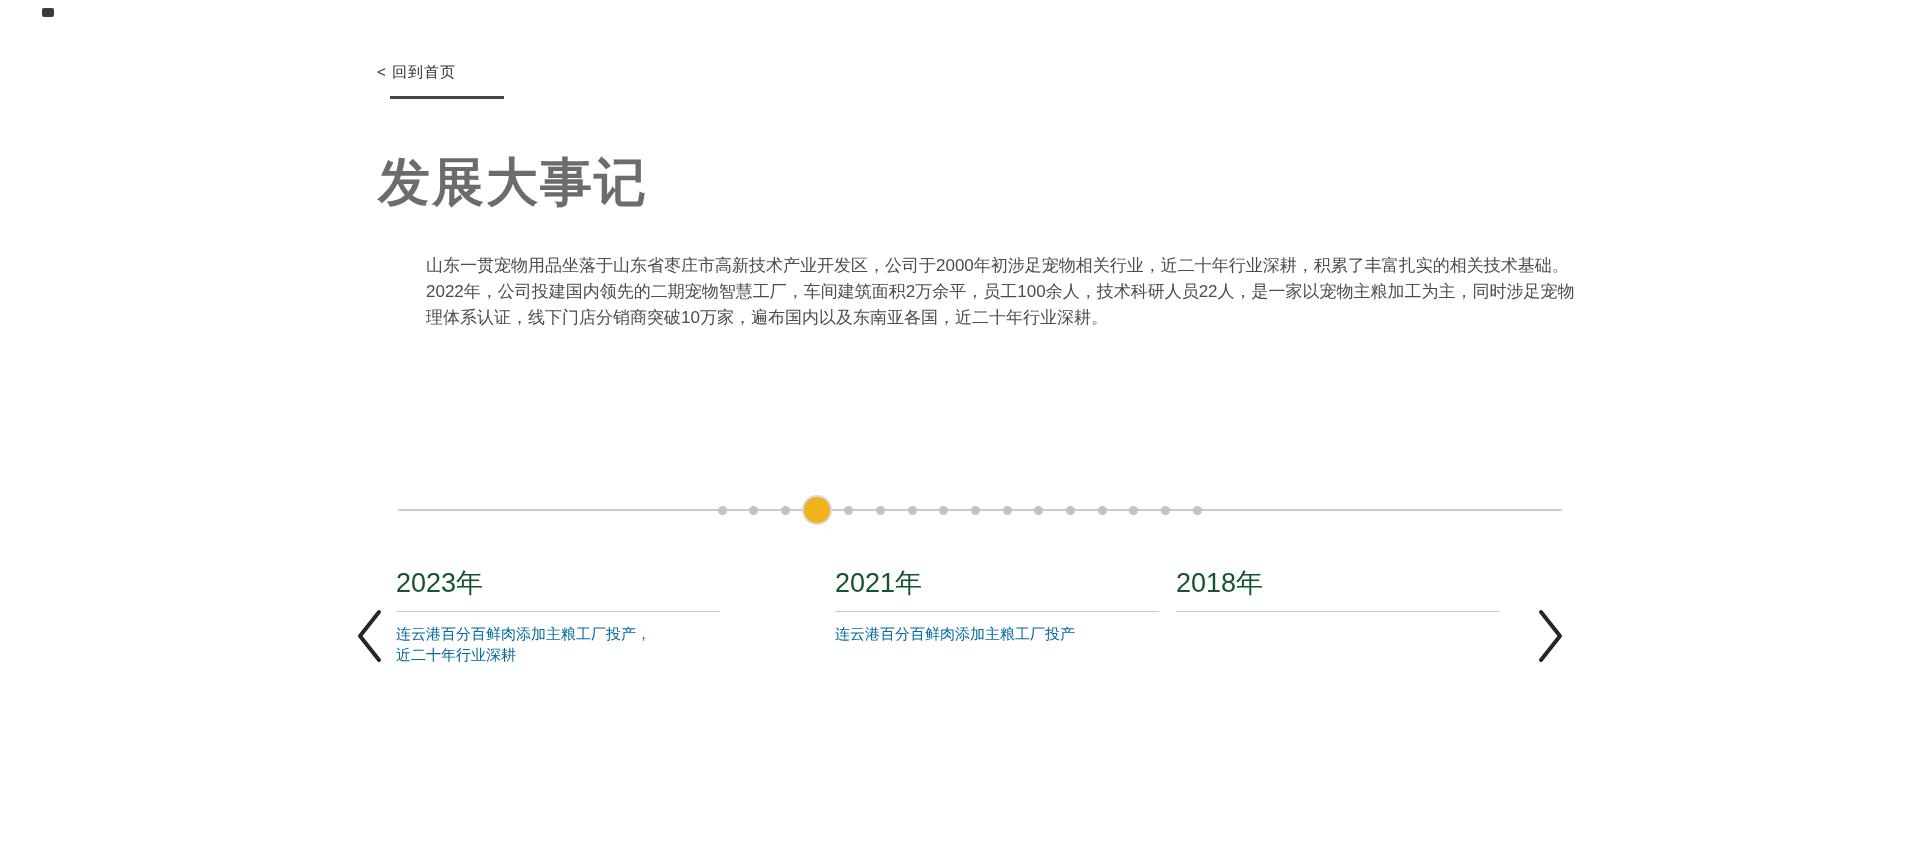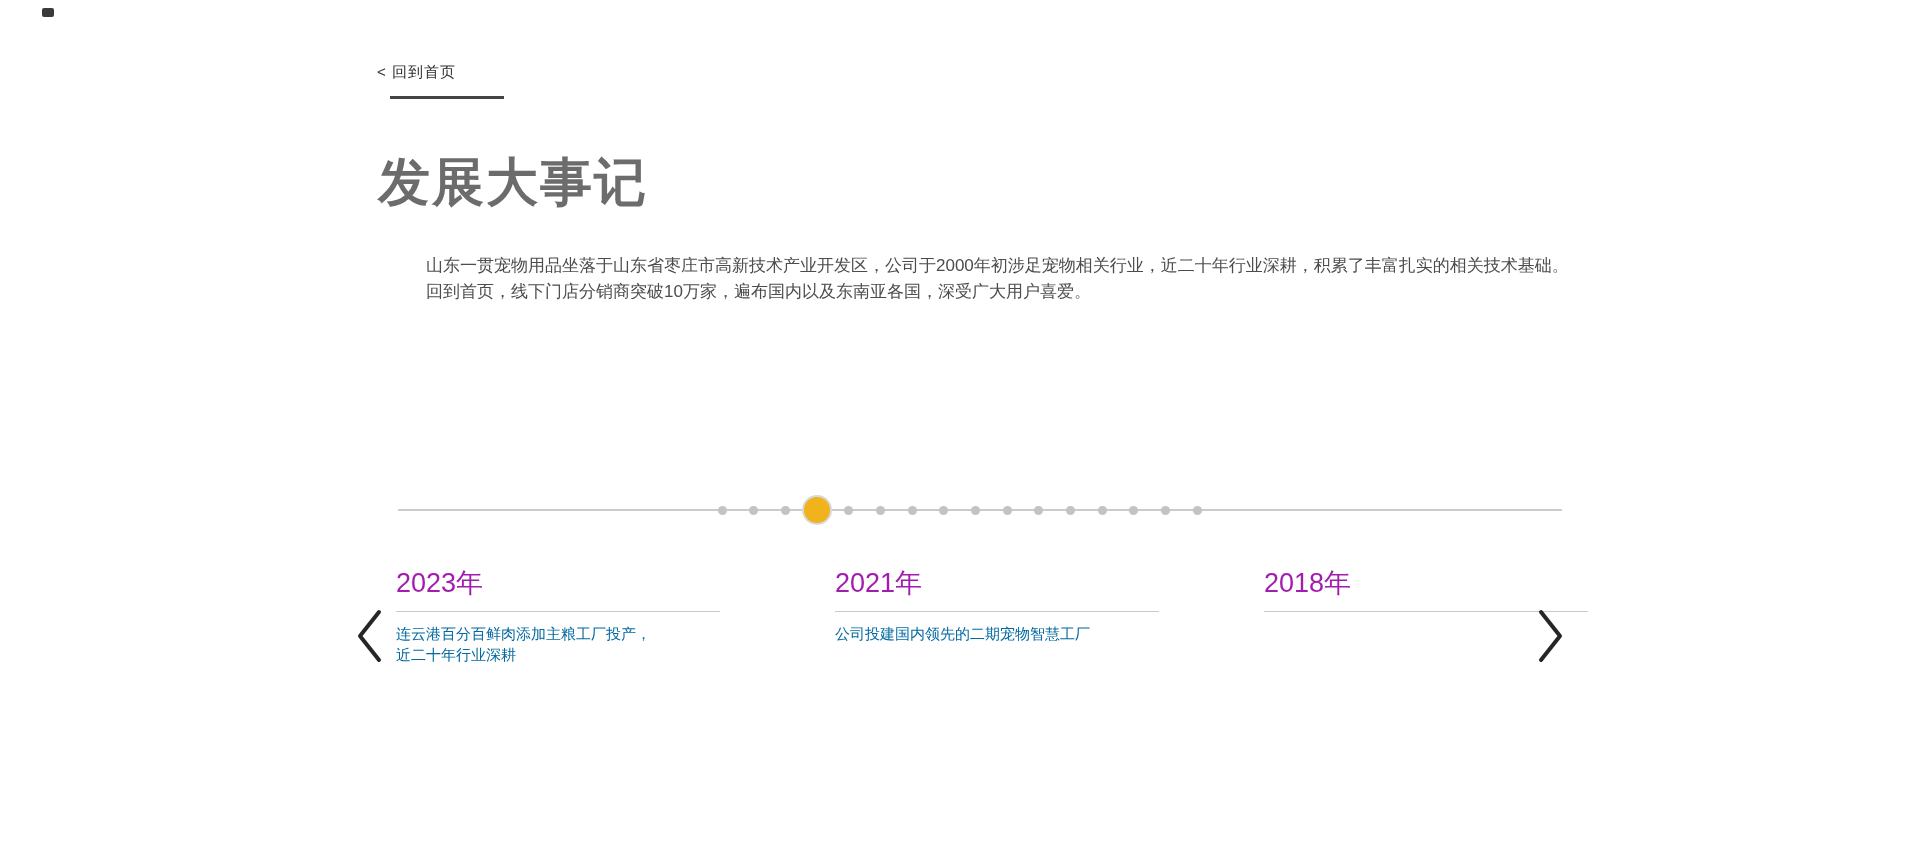--- a/index.html
+++ b/index.html
@@ -46,21 +46,21 @@
     background: #c3c3c3; border-radius: 50%; cursor: pointer;
   }
   .dot.active {
     width: 26px; height: 26px; background: #f1b31d;
     box-shadow: 0 0 0 2px #d8d8d8;
   }
   .card {
     position: absolute; top: 566px; width: 324px;
   }
   .year {
-    font-size: 27px; line-height: 34px; color: #a21caf;
+    font-size: 27px; line-height: 34px; color: #14532d;
     font-weight: 500; white-space: nowrap;
   }
   .card-divider {
     margin-top: 11px; height: 0; border-top: 1px solid #c8c8c8;
   }
   .desc {
     margin-top: 11px; font-size: 15px; line-height: 21px; color: #0369a1;
   }
   .desc div { white-space: nowrap; }
   .chev {
@@ -77,21 +77,22 @@
 
   <div class="artifact"></div>
 
   <a class="back-link" href="#">&lt; 回到首页</a>
   <div class="back-underline"></div>
 
   <h1 class="page-title">发展大事记</h1>
 
   <div class="intro">
     <div>山东一贯宠物用品坐落于山东省枣庄市高新技术产业开发区，公司于2000年初涉足宠物相关行业，近二十年行业深耕，积累了丰富扎实的相关技术基础。</div>
-    <div>回到首页，线下门店分销商突破10万家，遍布国内以及东南亚各国，深受广大用户喜爱。</div>
+    <div>2022年，公司投建国内领先的二期宠物智慧工厂，车间建筑面积2万余平，员工100余人，技术科研人员22人，是一家以宠物主粮加工为主，同时涉足宠物</div>
+    <div>理体系认证，线下门店分销商突破10万家，遍布国内以及东南亚各国，近二十年行业深耕。</div>
   </div>
 
   <div class="timeline">
     <div class="timeline-track"></div>
     <div>
         <div class="dot" style="left: 717.5px; top: 21.5px;"></div>
         <div class="dot" style="left: 749.17px; top: 21.5px;"></div>
         <div class="dot" style="left: 780.84px; top: 21.5px;"></div>
         <div class="dot active" style="left: 804.01px; top: 13px;"></div>
         <div class="dot" style="left: 844.18px; top: 21.5px;"></div>
@@ -123,25 +124,25 @@
     <div class="desc">
       <div>连云港百分百鲜肉添加主粮工厂投产，</div>
       <div>近二十年行业深耕</div>
     </div>
   </div>
 
   <div class="card" style="left:835px">
     <div class="year">2021年</div>
     <div class="card-divider"></div>
     <div class="desc">
-      <div>公司投建国内领先的二期宠物智慧工厂</div>
+      <div>连云港百分百鲜肉添加主粮工厂投产</div>
     </div>
   </div>
 
-  <div class="card" style="left:1264px">
+  <div class="card" style="left:1176px">
     <div class="year">2018年</div>
     <div class="card-divider"></div>
   </div>
 
   <button class="chev right">
     <span>
       <svg width="26" height="56" viewBox="0 0 26 56">
         <polyline points="3,4 22,28 3,52" fill="none" stroke="#262626" stroke-width="4" stroke-linecap="round" stroke-linejoin="round"></polyline>
       </svg>
     </span>

